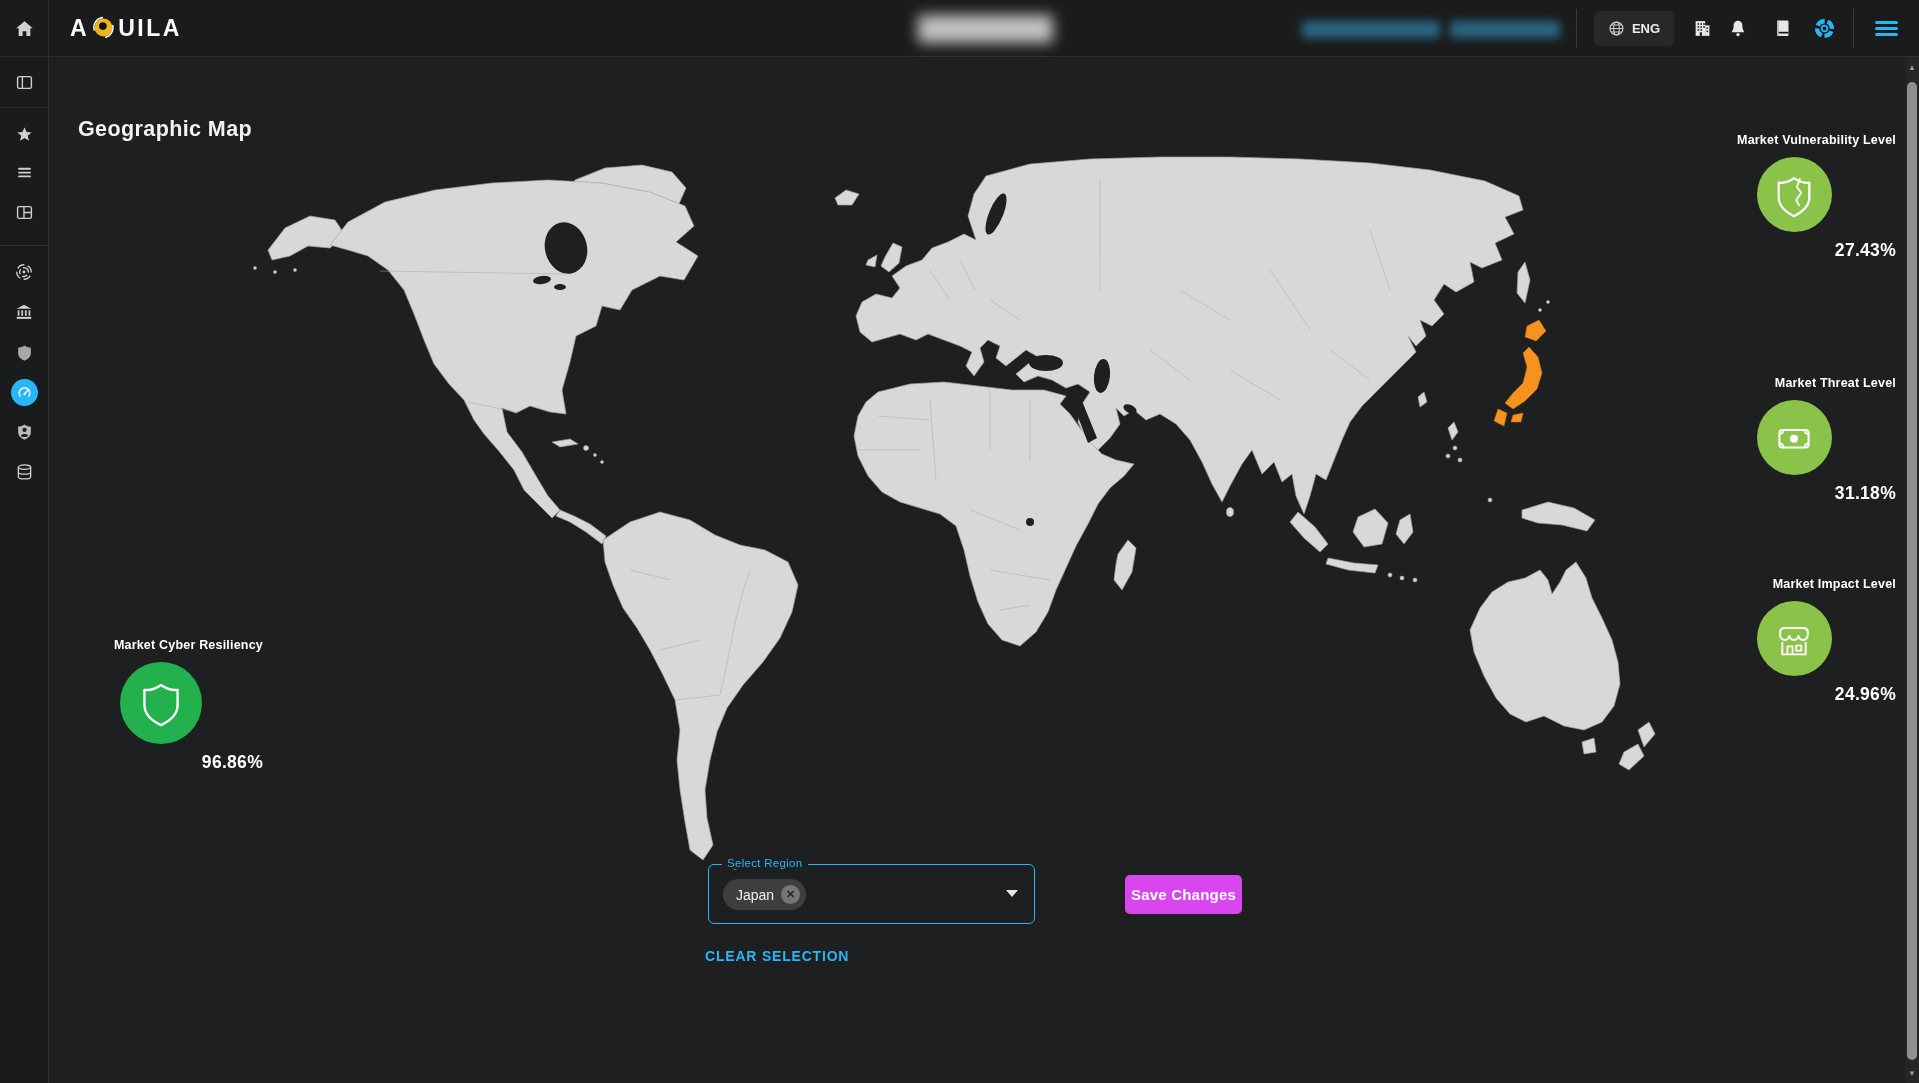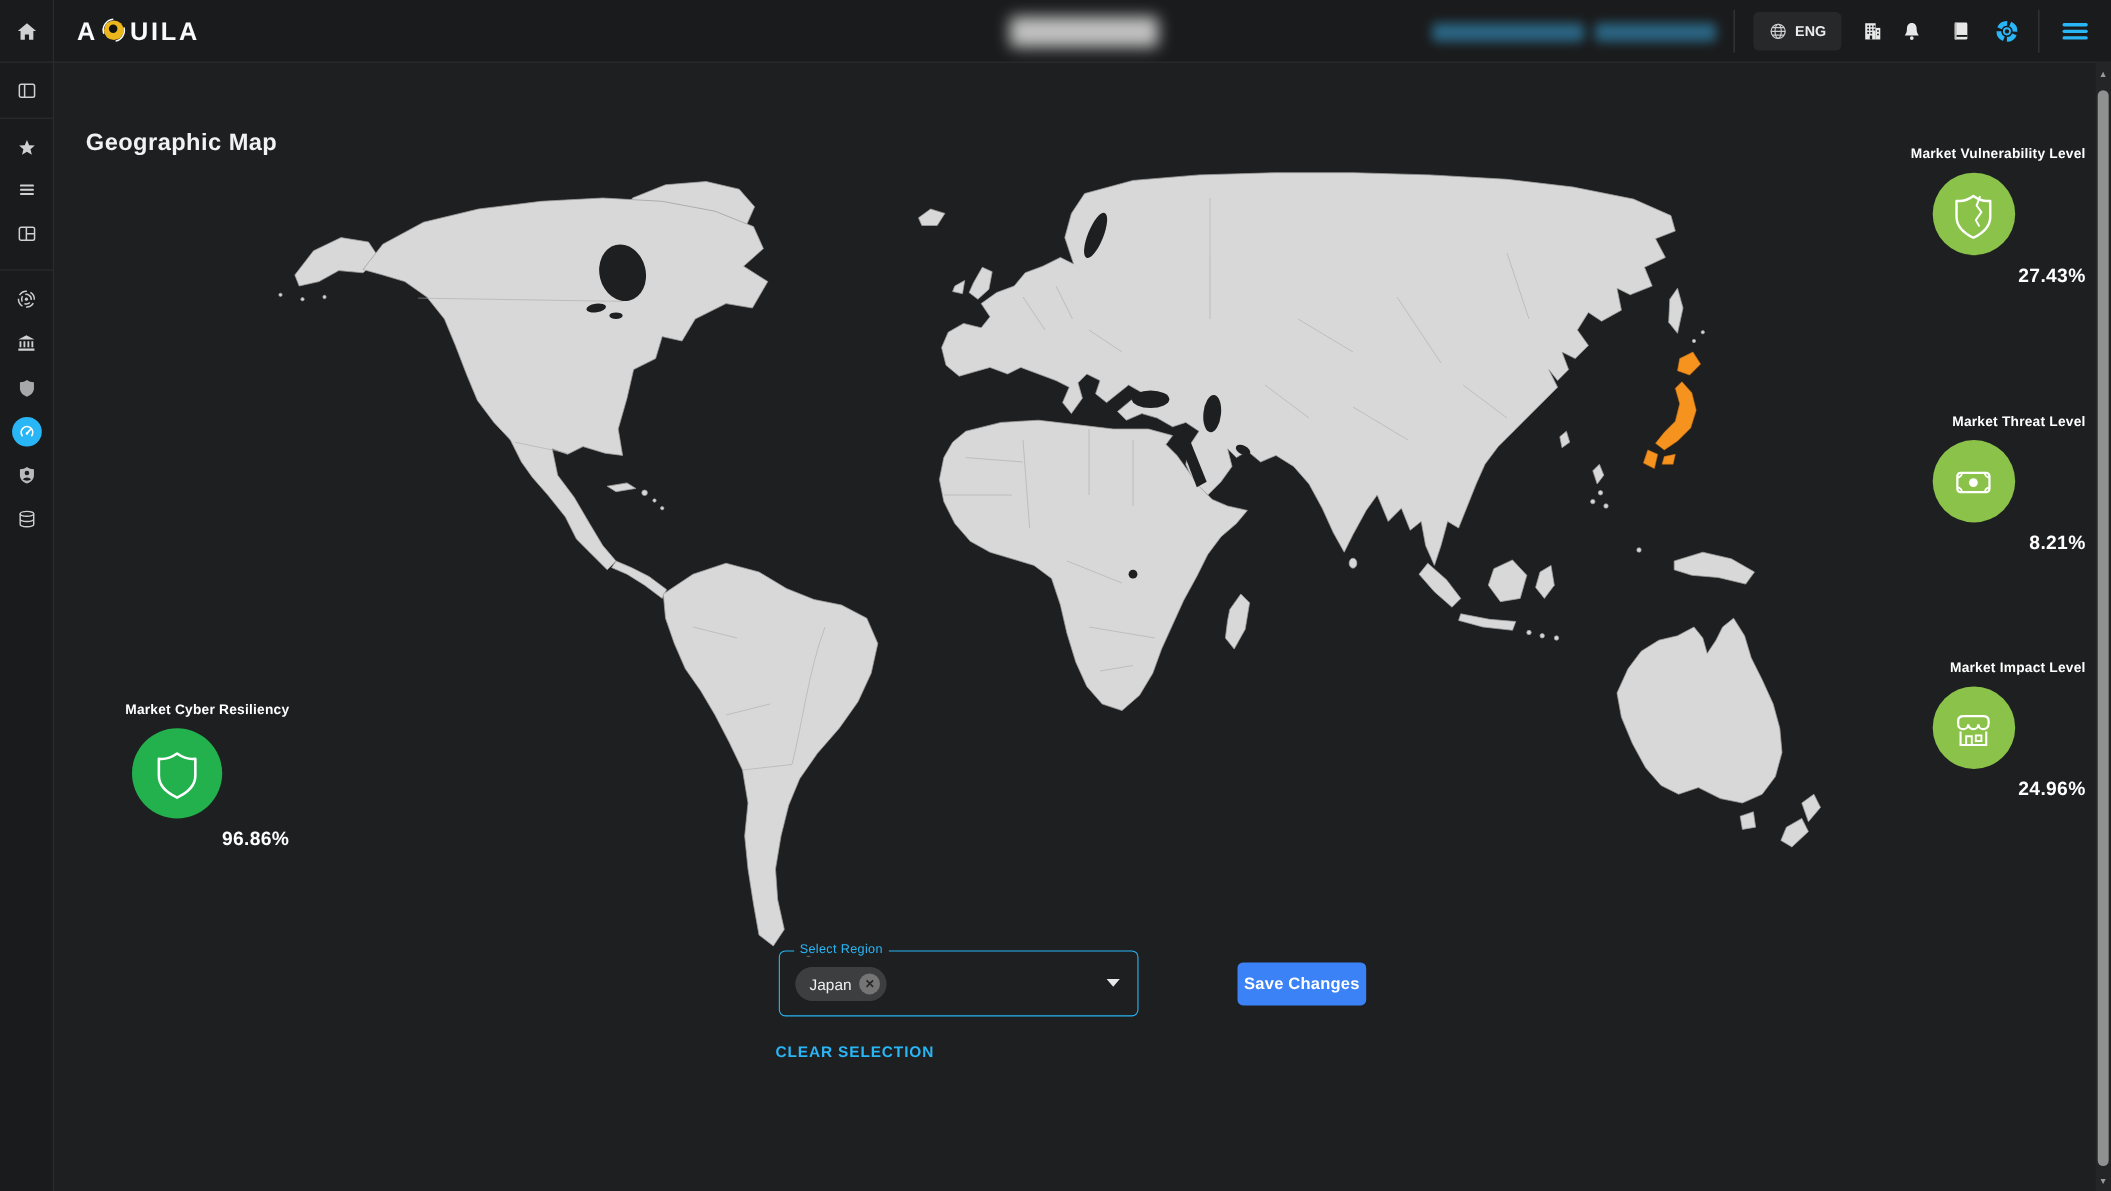--- a/index.html
+++ b/index.html
@@ -62,21 +62,21 @@
                  border-radius:16px; display:flex; align-items:center; gap:7px;
                  padding:0 6px 0 13px; cursor:default; }
   #region-chip .chip-text { font-size:14px; color:#f0f0f0; }
   .chip-close { width:19px; height:19px; border-radius:50%; background:#757575;
                 color:#26272a; font-size:11px; font-weight:700; display:flex;
                 align-items:center; justify-content:center; cursor:pointer; }
   #select-caret { position:absolute; right:16px; top:25px; width:0; height:0;
                   border-left:6px solid transparent; border-right:6px solid transparent;
                   border-top:7px solid #e8e8e8; cursor:pointer; }
   #save-btn { position:absolute; left:1125px; top:875px; width:117px; height:39px;
-              background:#3b82f6; border:none; border-radius:5px; color:#fff;
+              background:#d946ef; border:none; border-radius:5px; color:#fff;
               font-size:15px; font-weight:700; font-family:"Liberation Sans",sans-serif;
               cursor:pointer; z-index:20; letter-spacing:.2px; }
   #clear-link { position:absolute; left:705px; top:948px; font-size:14px; font-weight:700;
                 color:#29b6f6; letter-spacing:.8px; cursor:pointer; z-index:20; }
 
   
   #scrollbar { position:absolute; right:0; top:57px; width:14px; bottom:0;
                background:#242526; z-index:60; }
   #scroll-thumb { position:absolute; left:2px; top:25px; width:10px; height:978px;
                   background:#8f9090; border-radius:5px; }
@@ -403,24 +403,24 @@
 
 <div class="gauge" style="left:1692px; top:344px; width:204px;margin-top:32px;">
   <div class="gauge-label">Market Threat Level</div>
   <div class="gauge-circle g-lgreen" style="width:75px; height:75px;">
     <svg width="54" height="54" viewBox="0 0 74 74">
       <rect x="17" y="26" width="40" height="24" rx="4" stroke="#fff" stroke-width="2.8" fill="none"></rect>
       <circle cx="37" cy="38" r="5.5" fill="#fff"></circle>
       <path d="M23,26 A7,7 0 0 1 17,32 M51,26 A7,7 0 0 0 57,32 M17,44 A7,7 0 0 1 23,50 M57,44 A7,7 0 0 0 51,50" stroke="#fff" stroke-width="2.2" fill="none"></path>
     </svg>
   </div>
-  <div class="gauge-value">8.21%</div>
-</div>
-
-<div class="gauge" style="left:1692px; top:600px; width:204px;">
+  <div class="gauge-value">31.18%</div>
+</div>
+
+<div class="gauge" style="left:1692px; top:577px; width:204px;">
   <div class="gauge-label">Market Impact Level</div>
   <div class="gauge-circle g-lgreen" style="width:75px; height:75px;">
     <svg width="54" height="54" viewBox="0 0 74 74">
       <path d="M18,32 V28 Q18,22 25,22 H49 Q56,22 56,28 V32" stroke="#fff" stroke-width="2.8" fill="none"></path>
       <path d="M18,32 a6.3,6.3 0 0 0 12.6,0 a6.3,6.3 0 0 0 12.6,0 a6.3,6.3 0 0 0 12.6,0" stroke="#fff" stroke-width="2.8" fill="none"></path>
       <path d="M21,41 V58 H53 V41" stroke="#fff" stroke-width="2.6" fill="none"></path>
       <path d="M28,58 V47 H35 V58" stroke="#fff" stroke-width="2.4" fill="none"></path>
       <rect x="40" y="46" width="7" height="7" stroke="#fff" stroke-width="2.4" fill="none"></rect>
     </svg>
   </div>

